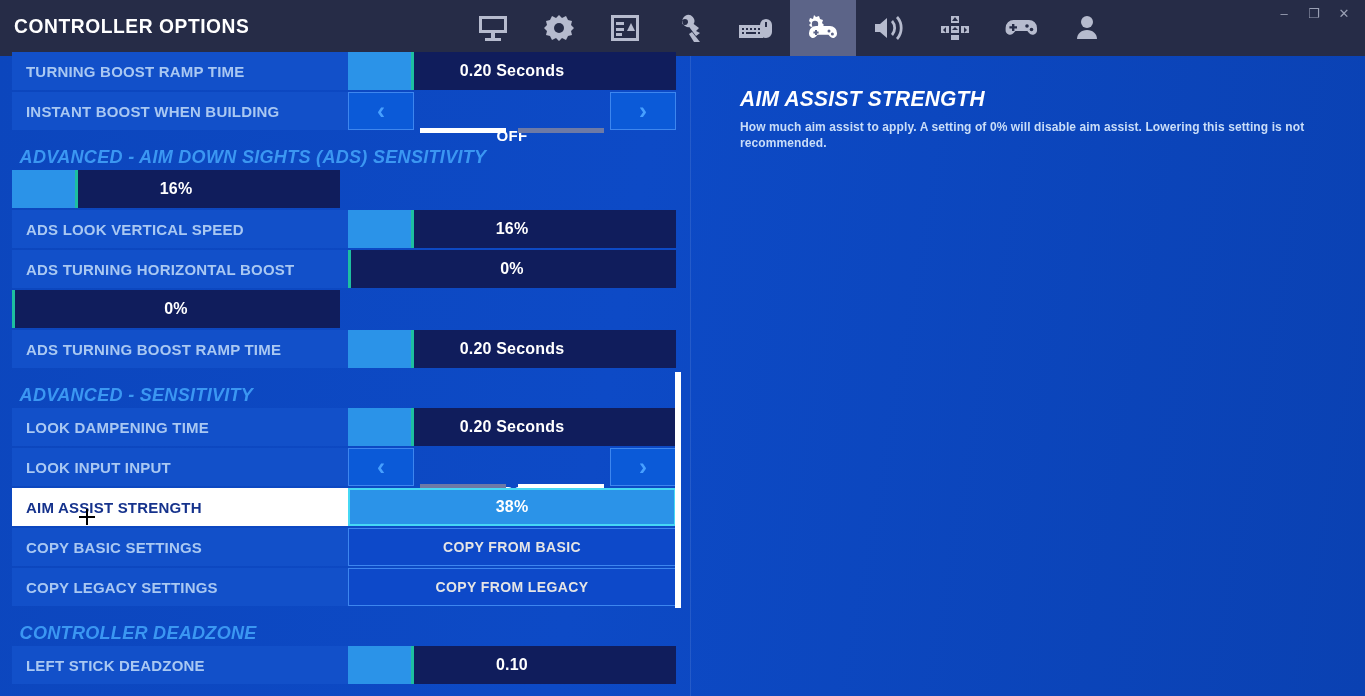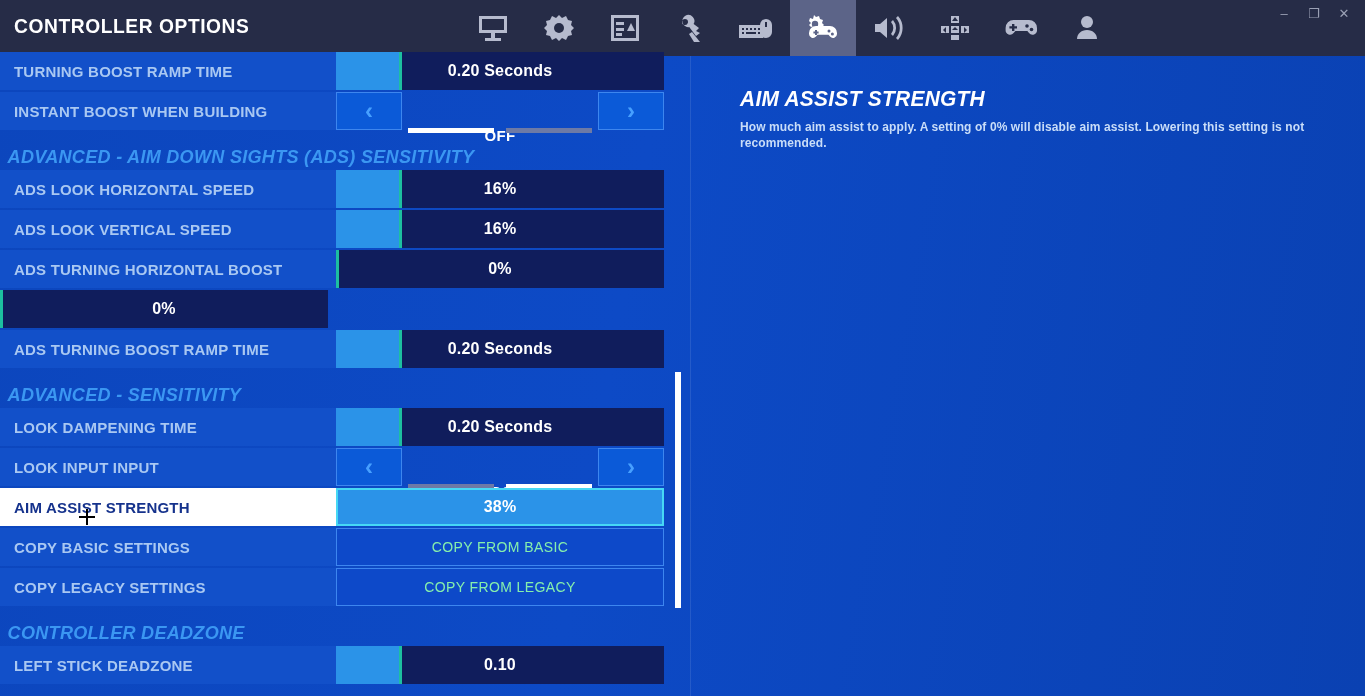--- a/index.html
+++ b/index.html
@@ -48,20 +48,21 @@
   }
   .vdiv{
     position:absolute; left:690px; top:0; width:1px; height:640px;
     background:rgba(255,255,255,0.10);
   }
 
   
   .list{
     position:absolute; left:0; top:-4px; width:680px; height:644px;
     overflow:hidden;
+    padding-left:12px;
   }
   .section{
     color:#3b97f2; font-size:19px; font-weight:bold; font-style:italic;
     letter-spacing:0.3px; padding-left:8px;
     transform:scaleX(0.95); transform-origin:left center;
     white-space:nowrap;
   }
   .row{
     position:relative; height:38px; margin:0 0 2px 0;
     display:flex; align-items:stretch;
@@ -120,21 +121,21 @@
     display:flex; gap:12px;
   }
   .segs i{ flex:1; height:5px; background:#6d7aa6; display:block; }
   .segs i.on{ background:#ffffff; }
 
   
   .btnctrl{
     position:absolute; inset:0; background:#0d49c9;
     border:1px solid #3d86ef;
     display:flex; align-items:center; justify-content:center;
-    color:#86efac; font-size:14px; font-weight:normal; letter-spacing:0.4px;
+    color:#e5e5e5; font-size:14px; font-weight:bold; letter-spacing:0.4px;
   }
 
   
   .scrollbar{
     position:absolute; left:675px; top:316px; width:6px; height:236px;
     background:#ffffff;
   }
 
   
   .detail{
@@ -302,21 +303,20 @@
                 <i class="on"></i>
                 <i></i>
               </div>
             </div>
             <div class="arrow">›</div>
           </div>
         </div>
       </div>
       <div class="section" style="height: 38px; line-height: 50px;">ADVANCED - AIM DOWN SIGHTS (ADS) SENSITIVITY</div>
       <div class="row">
-        <div class="label">ADS LOOK HORIZONTAL SPEED</div>
         <div class="ctrl">
           <div class="slider">
             <div class="fill" style="width: 20%;"></div>
             <div class="val">16%</div>
           </div>
         </div>
       </div>
       <div class="row">
         <div class="label">ADS LOOK VERTICAL SPEED</div>
         <div class="ctrl">

